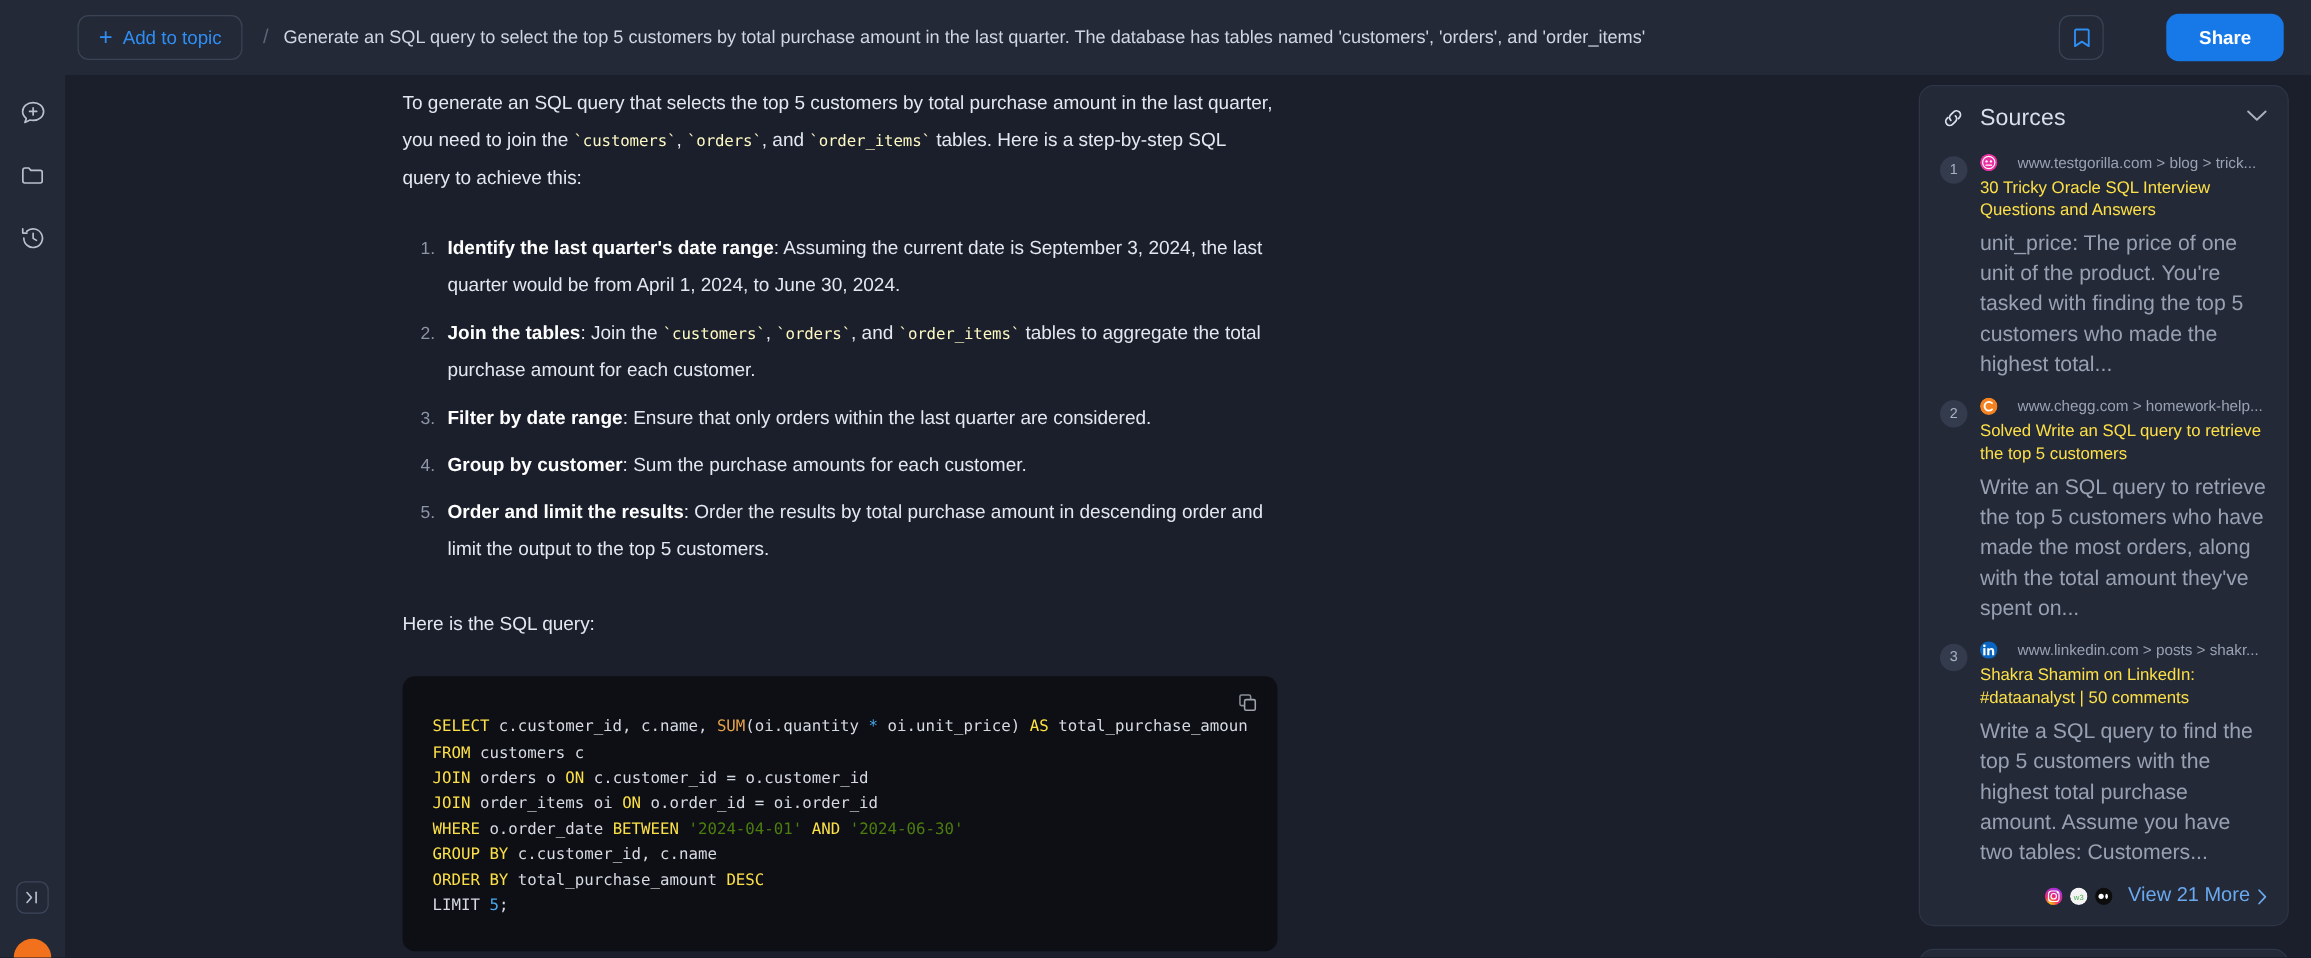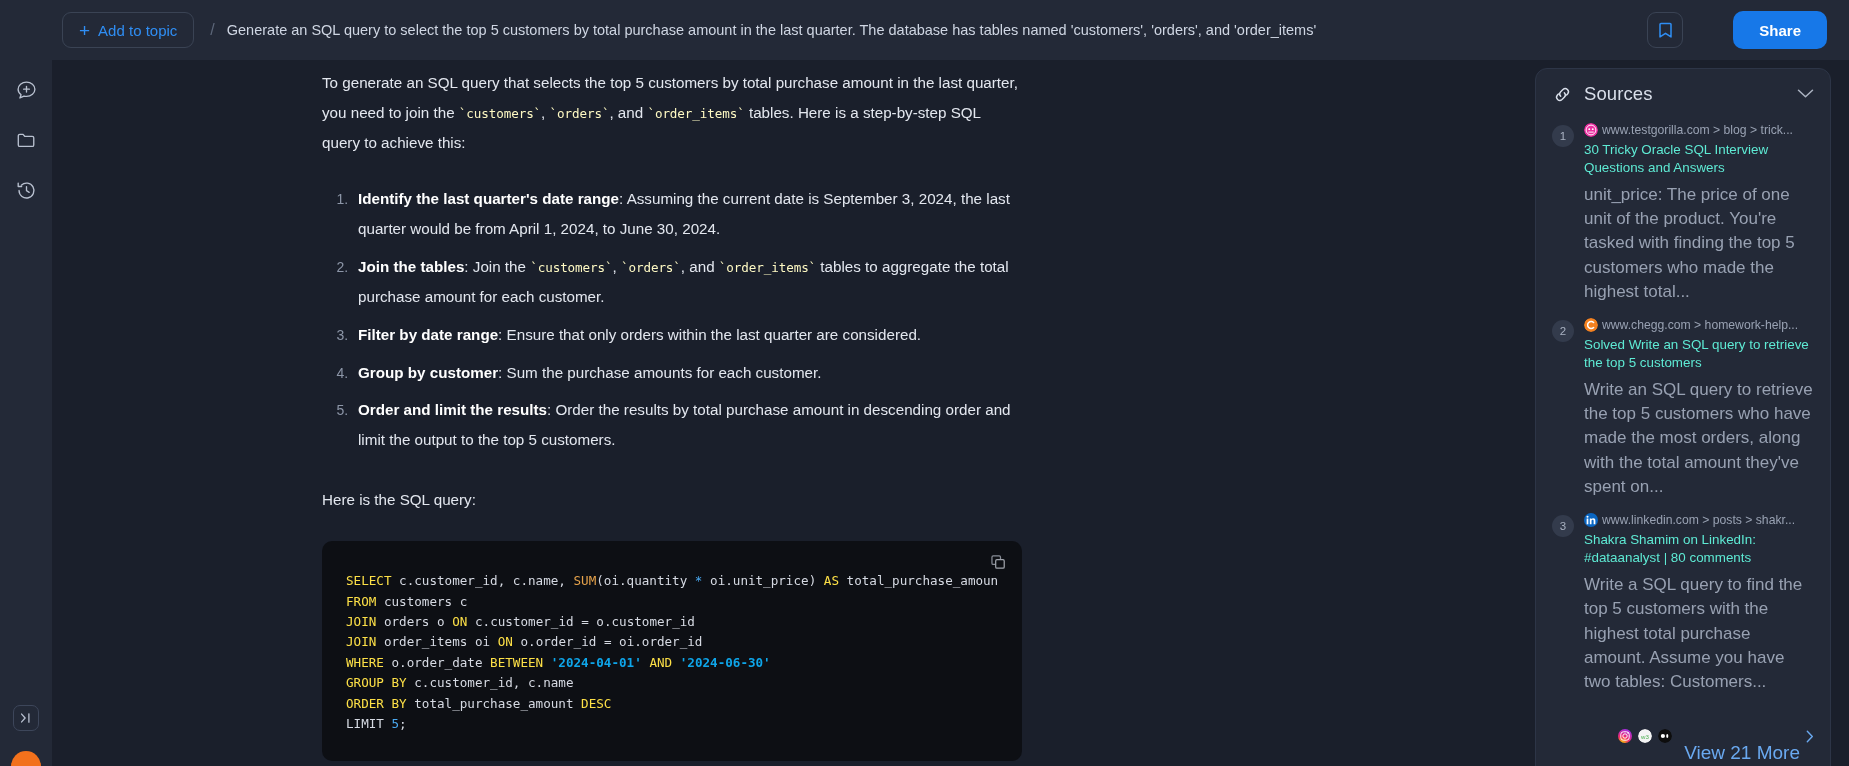--- a/index.html
+++ b/index.html
@@ -112,21 +112,21 @@
     position: absolute; top: 13px; right: 16px; cursor: pointer; opacity: .72;
   }
   pre.code {
     font-family: "DejaVu Sans Mono", monospace;
     font-size: 12.6px; line-height: 20.4px; color: #d6dae3;
     white-space: pre; overflow: hidden;
   }
   .k  { color: #fde047; }      
   .fn { color: #e5a24b; }      
   .op { color: #4aa8ef; }      
-  .st { color: #0ea5e9; font-weight: bold; }      
+  .st { color: #4d7c0f; }      
   .pl { color: #d6dae3; }      
 
   
   .rightcol { width: 330px; min-width: 330px; padding: 8px 18px 0 16px; }
   .card {
     background: #232937; border: 1px solid #2d3547; border-radius: 12px;
     margin-bottom: 18px;
   }
   .card.sources { padding: 14px 16px 14px 16px; }
   .card-head {
@@ -136,38 +136,38 @@
   .chev-down { margin-left: auto; }
   .src-list { margin-top: 18px; }
   .src-item { display: flex; gap: 10px; margin-bottom: 14px; }
   .src-num {
     width: 22px; height: 22px; min-width: 22px; border-radius: 50%;
     background: #333b4c; color: #a9b2c2; font-size: 11.5px;
     display: flex; align-items: center; justify-content: center; margin-top: 2px;
   }
   .src-body { min-width: 0; flex: 1; }
   .src-url {
-    display: flex; align-items: center; gap: 4px;
+    display: flex; align-items: center; gap: 16px;
     color: #99a2b3; font-size: 12.2px; white-space: nowrap;
     overflow: hidden; text-overflow: ellipsis;
   }
   .src-url span.u { overflow:hidden; text-overflow:ellipsis; white-space:nowrap; }
   .favicon { width: 14px; height: 14px; min-width: 14px; border-radius: 50%; }
   .src-title {
-    color: #5eead4; font-size: 13.4px; line-height: 1.33; margin-top: 4px; cursor: pointer;
+    color: #fde047; font-size: 13.4px; line-height: 1.33; margin-top: 4px; cursor: pointer;
   }
   .src-snip {
     color: #98a1b2; font-size: 17px; line-height: 1.43; margin-top: 6px;
   }
   .view-more {
     display: flex; align-items: center; justify-content: flex-end; gap: 6px;
     margin-top: 4px;
   }
   .fav-stack { display: flex; align-items: center; gap: 6px; margin-right: 6px; }
-  .view-more-text { color: #6aa9f0; font-size: 19px; cursor: pointer; margin-top: 34px; }
+  .view-more-text { color: #6aa9f0; font-size: 16px; cursor: pointer; }
   .card.link-row {
     display: flex; align-items: center; gap: 13px;
     padding: 17px 17px; cursor: pointer;
   }
   .card.link-row .lbl { color: #dfe4ee; font-size: 17.5px; }
   .card.link-row .chev { margin-left: auto; }
 </style>
 </head>
 <body>
 
@@ -340,21 +340,21 @@
             <div class="src-body">
               <div class="src-url">
                 <svg class="favicon" viewBox="0 0 16 16">
                   <rect width="16" height="16" rx="3" fill="#0a66c2"></rect>
                   <rect x="3" y="6.3" width="2" height="6.6" fill="#fff"></rect>
                   <circle cx="4" cy="4.2" r="1.2" fill="#fff"></circle>
                   <path d="M6.6 12.9V6.3h2v.9c.4-.7 1.1-1.1 2-1.1 1.5 0 2.4 1 2.4 2.7v4.1h-2V9.2c0-.9-.4-1.4-1.1-1.4s-1.3.5-1.3 1.5v3.6h-2z" fill="#fff"></path>
                 </svg>
                 <span class="u">www.linkedin.com &gt; posts &gt; shakr...</span>
               </div>
-              <div class="src-title">Shakra Shamim on LinkedIn: #dataanalyst | 80 comments</div>
+              <div class="src-title">Shakra Shamim on LinkedIn: #dataanalyst | 50 comments</div>
               <div class="src-snip">Write a SQL query to find the top 5 customers with the highest total purchase amount. Assume you have two tables: Customers...</div>
             </div>
           </div>
 
           <div class="view-more">
             <div class="fav-stack">
               <svg class="favicon" viewBox="0 0 16 16">
                 <defs>
                     <radialGradient id="ig" cx="28%" cy="100%" r="110%">
                   <stop offset="0%" stop-color="#fdd200"></stop>

